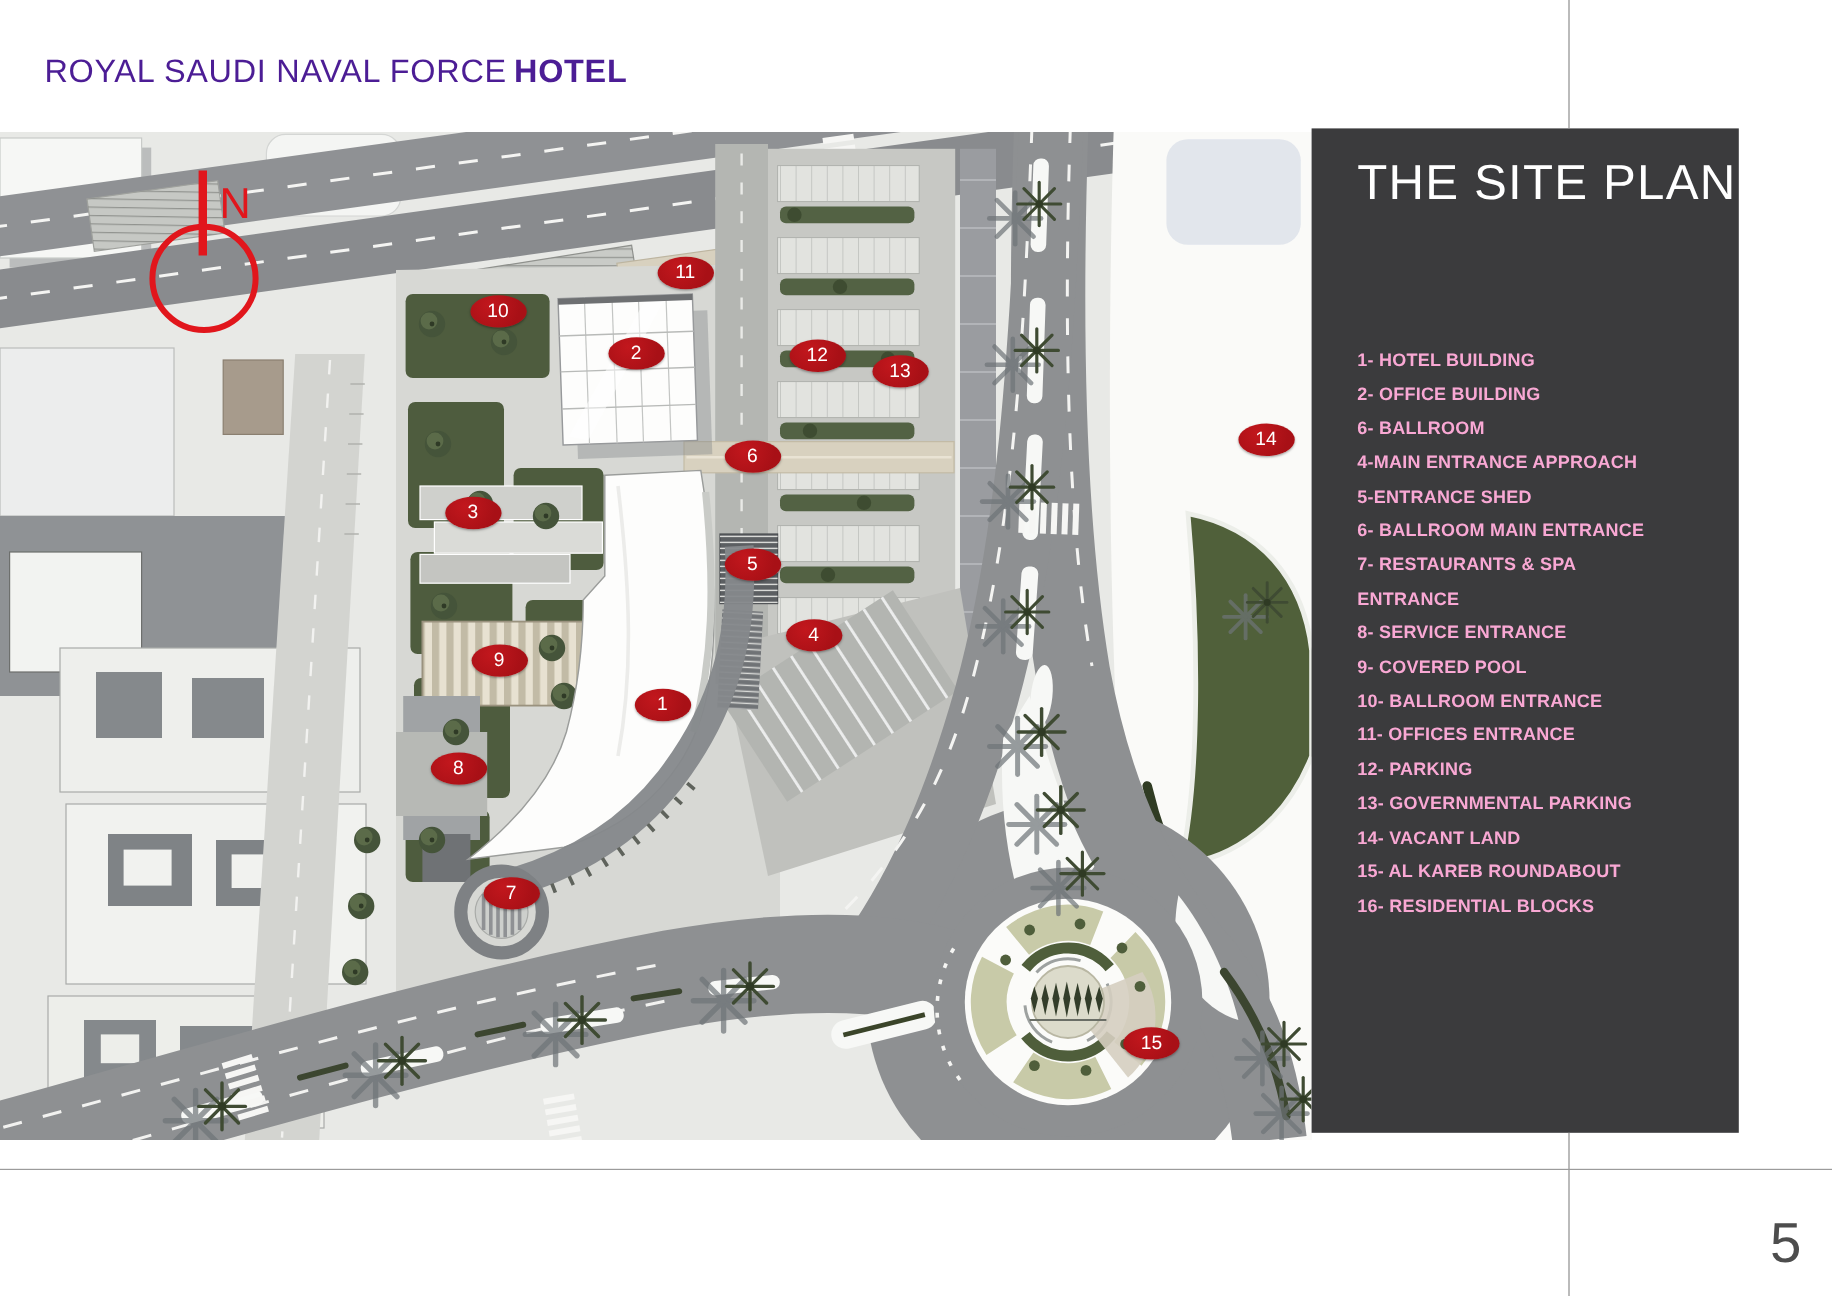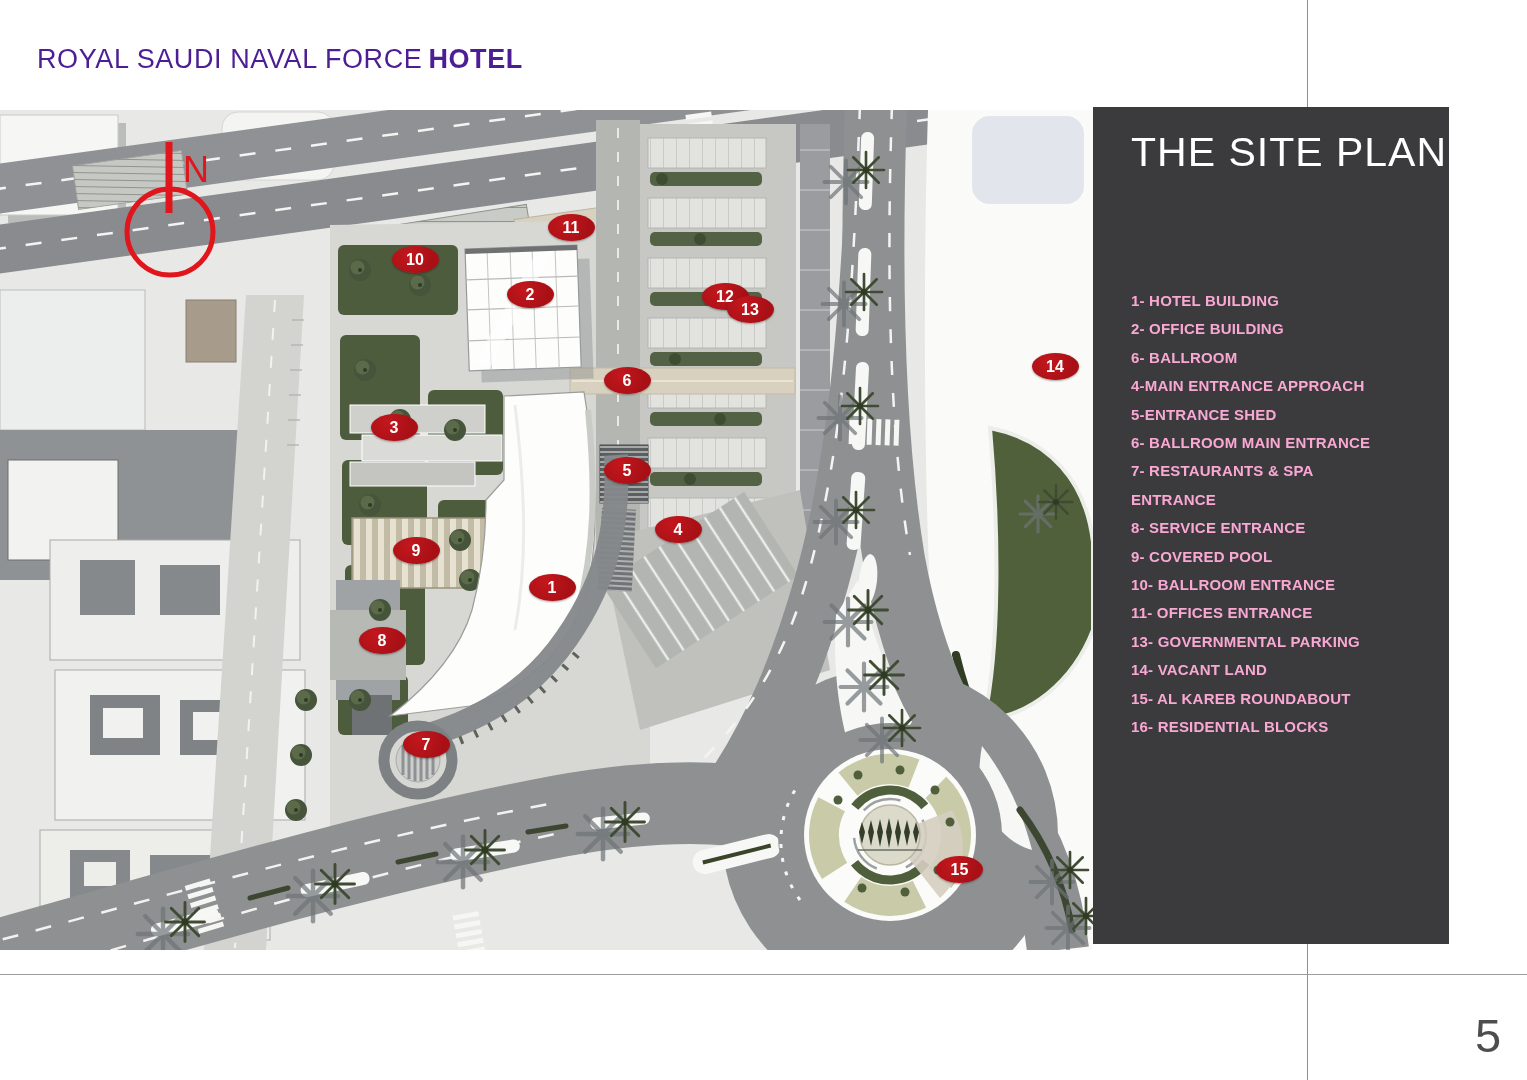--- a/index.html
+++ b/index.html
@@ -15,21 +15,21 @@
 
   
   .map-wrap{position:absolute;left:0;top:110px;width:1093px;height:840px;overflow:hidden;}
   .map-wrap svg{display:block;}
 
   
   .markers-layer{position:absolute;inset:0;pointer-events:none;}
   .marker{position:absolute;width:47px;height:27px;border-radius:50%;
           background:radial-gradient(circle at 35% 30%, #c2171d 0%, var(--marker-red) 70%);
           box-shadow:0 1px 2px rgba(0,0,0,.35);
-          color:#fff;font-size:16px;font-weight:700;line-height:27px;text-align:center;}
+          color:#fff;font-size:16px;font-weight:400;line-height:27px;text-align:center;}
 
   
   .sidebar{position:absolute;left:1093px;top:107px;width:356px;height:837px;
            background:var(--sidebar-bg);color:#fff;}
   .sidebar-title{position:absolute;left:38px;top:22px;font-size:41px;font-weight:400;
                  letter-spacing:1px;white-space:nowrap;}
   .legend{position:absolute;left:38px;top:180px;width:310px;}
   .legend-item{font-size:15px;font-weight:700;line-height:28.4px;letter-spacing:.2px;
                color:#f9a8d4;white-space:pre-line;}
 
@@ -453,41 +453,42 @@
     <div class="marker" style="left: 506.5px; top: 280.5px;">2</div>
     <div class="marker" style="left: 370.5px; top: 413.5px;">3</div>
     <div class="marker" style="left: 654.5px; top: 515.5px;">4</div>
     <div class="marker" style="left: 603.5px; top: 456.5px;">5</div>
     <div class="marker" style="left: 603.5px; top: 366.5px;">6</div>
     <div class="marker" style="left: 402.5px; top: 730.5px;">7</div>
     <div class="marker" style="left: 358.5px; top: 626.5px;">8</div>
     <div class="marker" style="left: 392.5px; top: 536.5px;">9</div>
     <div class="marker" style="left: 391.5px; top: 245.5px;">10</div>
     <div class="marker" style="left: 547.5px; top: 213.5px;">11</div>
-    <div class="marker" style="left: 657.5px; top: 282.5px; margin-left: 44px;">12</div>
+    <div class="marker" style="left: 657.5px; top: 282.5px;">12</div>
     <div class="marker" style="left: 726.5px; top: 295.5px;">13</div>
     <div class="marker" style="left: 1031.5px; top: 352.5px;">14</div>
     <div class="marker" style="left: 936px; top: 855.5px;">15</div>
   </div>
 
 <div class="sidebar">
   <div class="sidebar-title">THE SITE PLAN</div>
   <div class="legend">
       <div class="legend-item">1- HOTEL BUILDING</div>
       <div class="legend-item">2- OFFICE BUILDING</div>
       <div class="legend-item">6- BALLROOM</div>
       <div class="legend-item">4-MAIN ENTRANCE APPROACH</div>
       <div class="legend-item">5-ENTRANCE SHED</div>
       <div class="legend-item">6- BALLROOM MAIN ENTRANCE</div>
       <div class="legend-item">7- RESTAURANTS &amp; SPA
 ENTRANCE</div>
       <div class="legend-item">8- SERVICE ENTRANCE</div>
       <div class="legend-item">9- COVERED POOL</div>
       <div class="legend-item">10- BALLROOM ENTRANCE</div>
       <div class="legend-item">11- OFFICES ENTRANCE</div>
+      <div class="legend-item">12- PARKING</div>
       <div class="legend-item">13- GOVERNMENTAL PARKING</div>
       <div class="legend-item">14- VACANT LAND</div>
       <div class="legend-item">15- AL KAREB ROUNDABOUT</div>
       <div class="legend-item">16- RESIDENTIAL BLOCKS</div>
     </div>
 </div>
 
 <div class="vline-top"></div>
 <div class="vline-bottom"></div>
 <div class="hline"></div>

